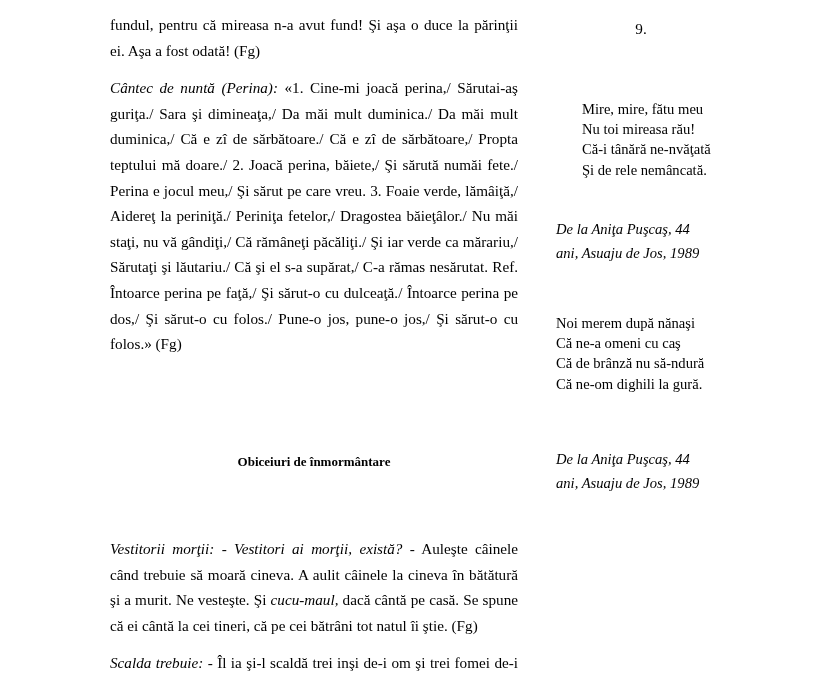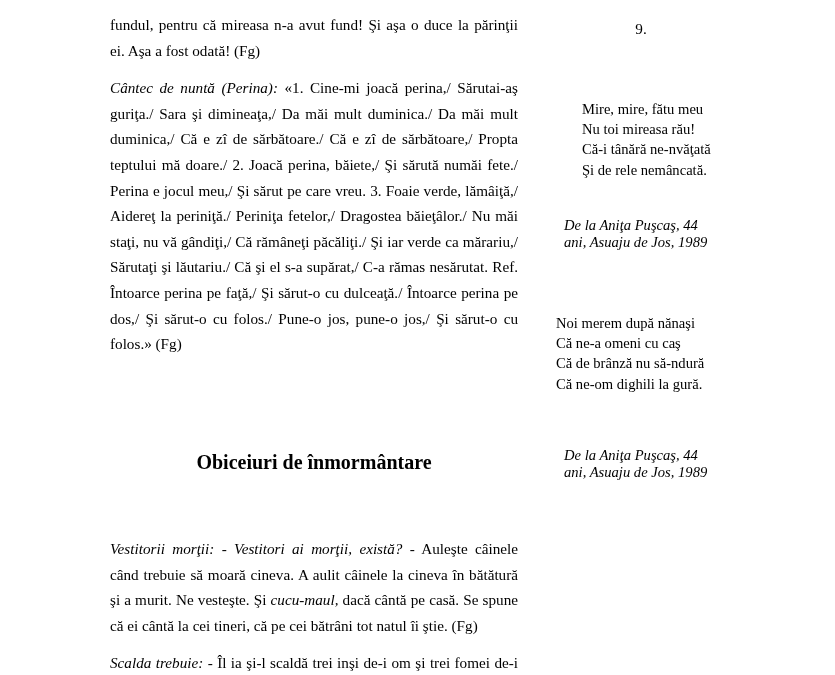--- a/index.html
+++ b/index.html
@@ -40,21 +40,21 @@
     hyphens: none;
   }
   .body-par .ital { font-style: italic; }
 
   .section-heading {
     position: absolute;
     left: 98px;
     top: 452px;
     width: 432px;
     text-align: center;
-    font-size: 20px;
+    font-size: 13px;
     font-weight: bold;
     line-height: 20px;
   }
 
   .lower-col {
     position: absolute;
     left: 98px;
     top: 524px;
     width: 432px;
   }
@@ -79,23 +79,22 @@
   }
   .verse-1 { top: 99px; margin-left: 26px; }
   .verse-2 { top: 313px; }
 
   .attribution {
     position: absolute;
     left: 556px;
     width: 180px;
     font-size: 14.6px;
     font-style: italic;
-    line-height: 17px;
+    line-height: 24px;
     white-space: pre-line;
-    margin-left: 8px;
   }
   .attr-1 { top: 217px; }
   .attr-2 { top: 447px; }
 </style>
 </head>
 <body>
 
 <div class="page">
 
   <div class="page-number">9.</div>

